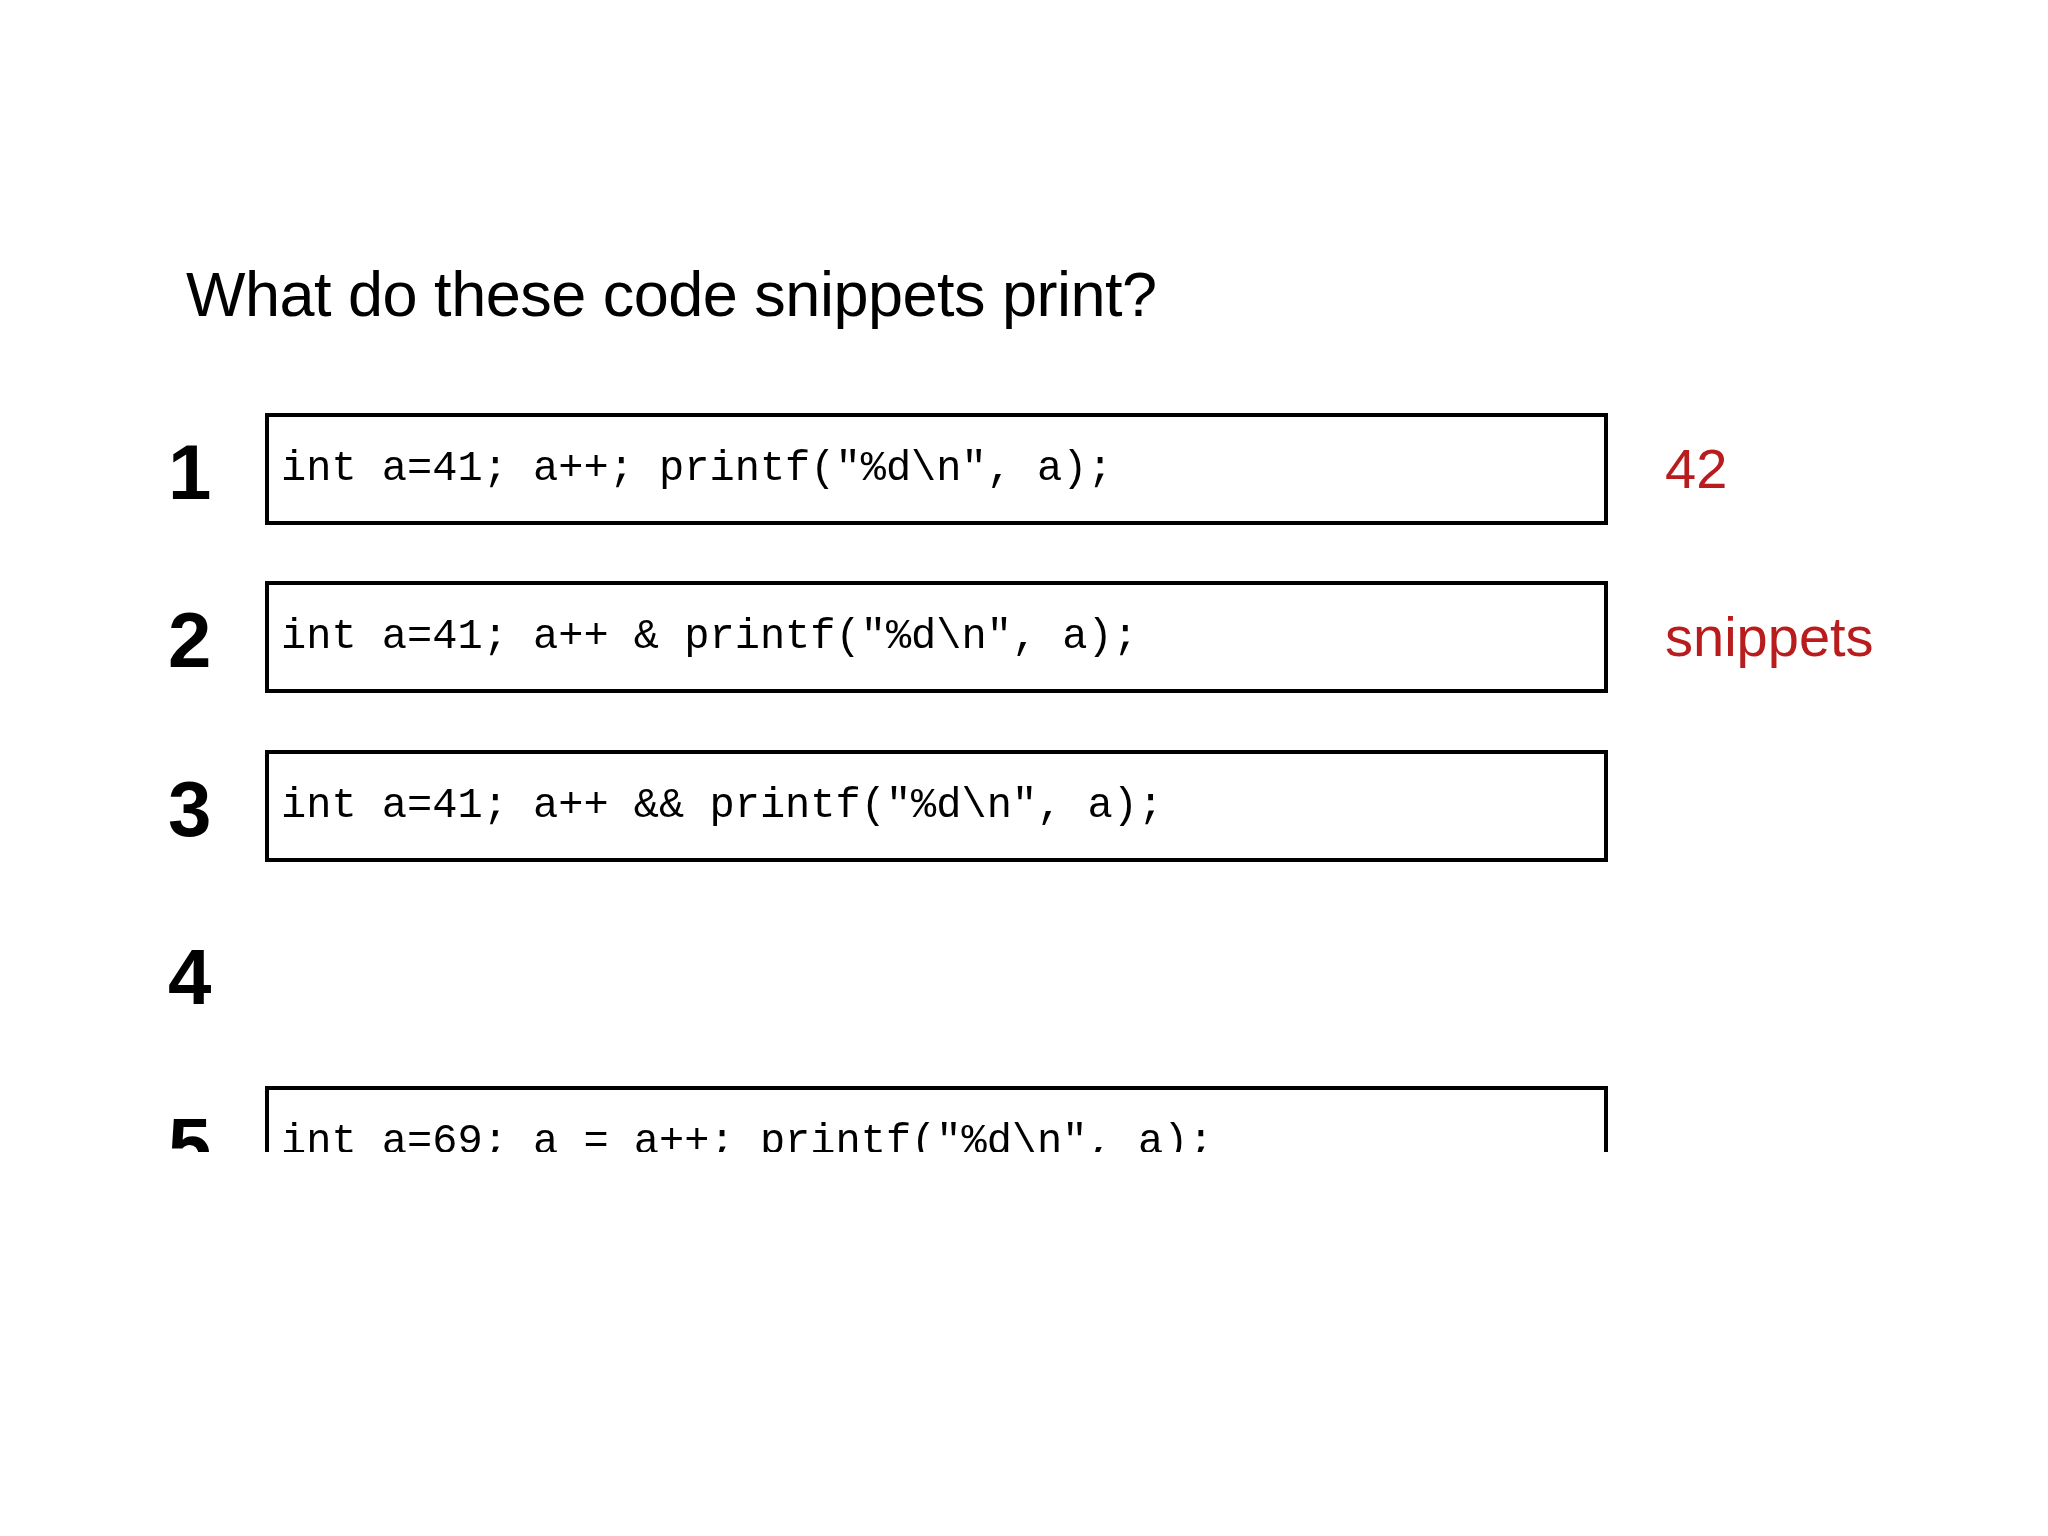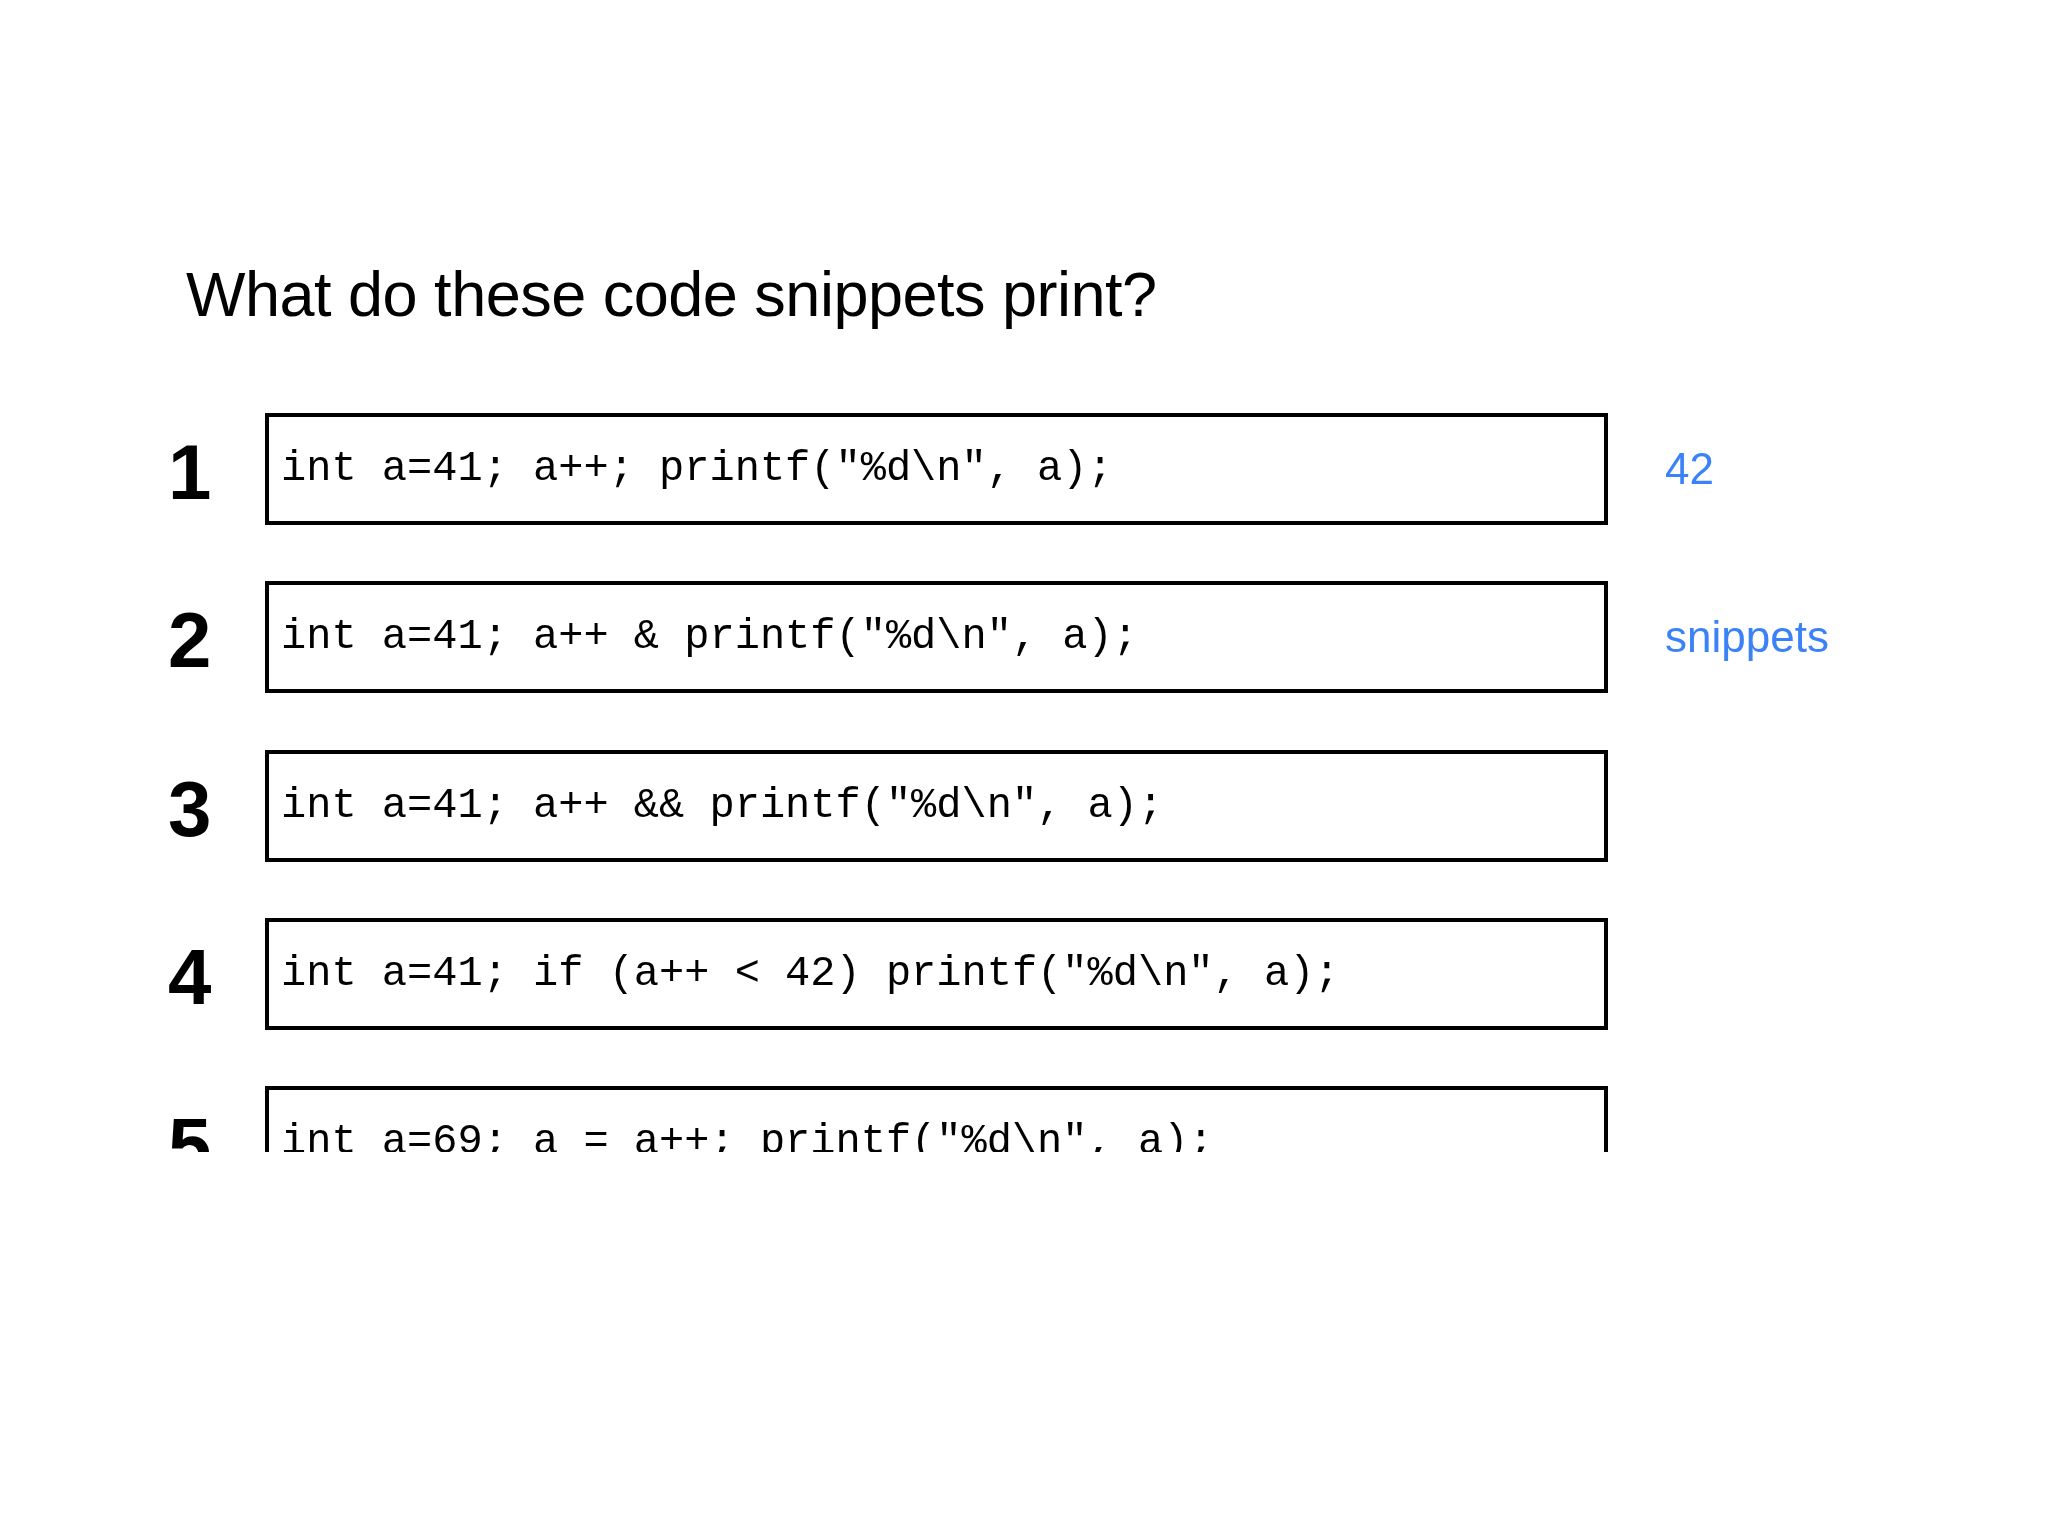--- a/index.html
+++ b/index.html
@@ -87,24 +87,24 @@
   }
 
   .answer-note {
     position: absolute;
     left: 1665px;
     top: 0;
     height: 112px;
     display: flex;
     align-items: center;
     font-family: "Liberation Sans", sans-serif;
-    font-size: 44px;
+    font-size: 56px;
     font-weight: 400;
     line-height: 1;
-    color: #3b82f6;
+    color: #b91c1c;
     white-space: nowrap;
   }
 </style>
 </head>
 <body>
 
 <div id="slide">
 
   <div id="slide-title">What do these code snippets print?</div>
 
@@ -127,23 +127,20 @@
   <div class="snippet-row r2">
     <div class="row-number">3</div>
     <div class="code-box">
       <span class="code-text">int a=41; a++ &amp;&amp; printf("%d\n", a);</span>
     </div>
 
   </div>
 
   <div class="snippet-row r3">
     <div class="row-number">4</div>
-    <div class="code-box">
-      <span class="code-text">int a=41; if (a++ &lt; 42) printf("%d\n", a);</span>
-    </div>
 
   </div>
 
   <div class="snippet-row r4">
     <div class="row-number">5</div>
     <div class="code-box">
       <span class="code-text">int a=69; a = a++; printf("%d\n", a);</span>
     </div>
 
   </div>

